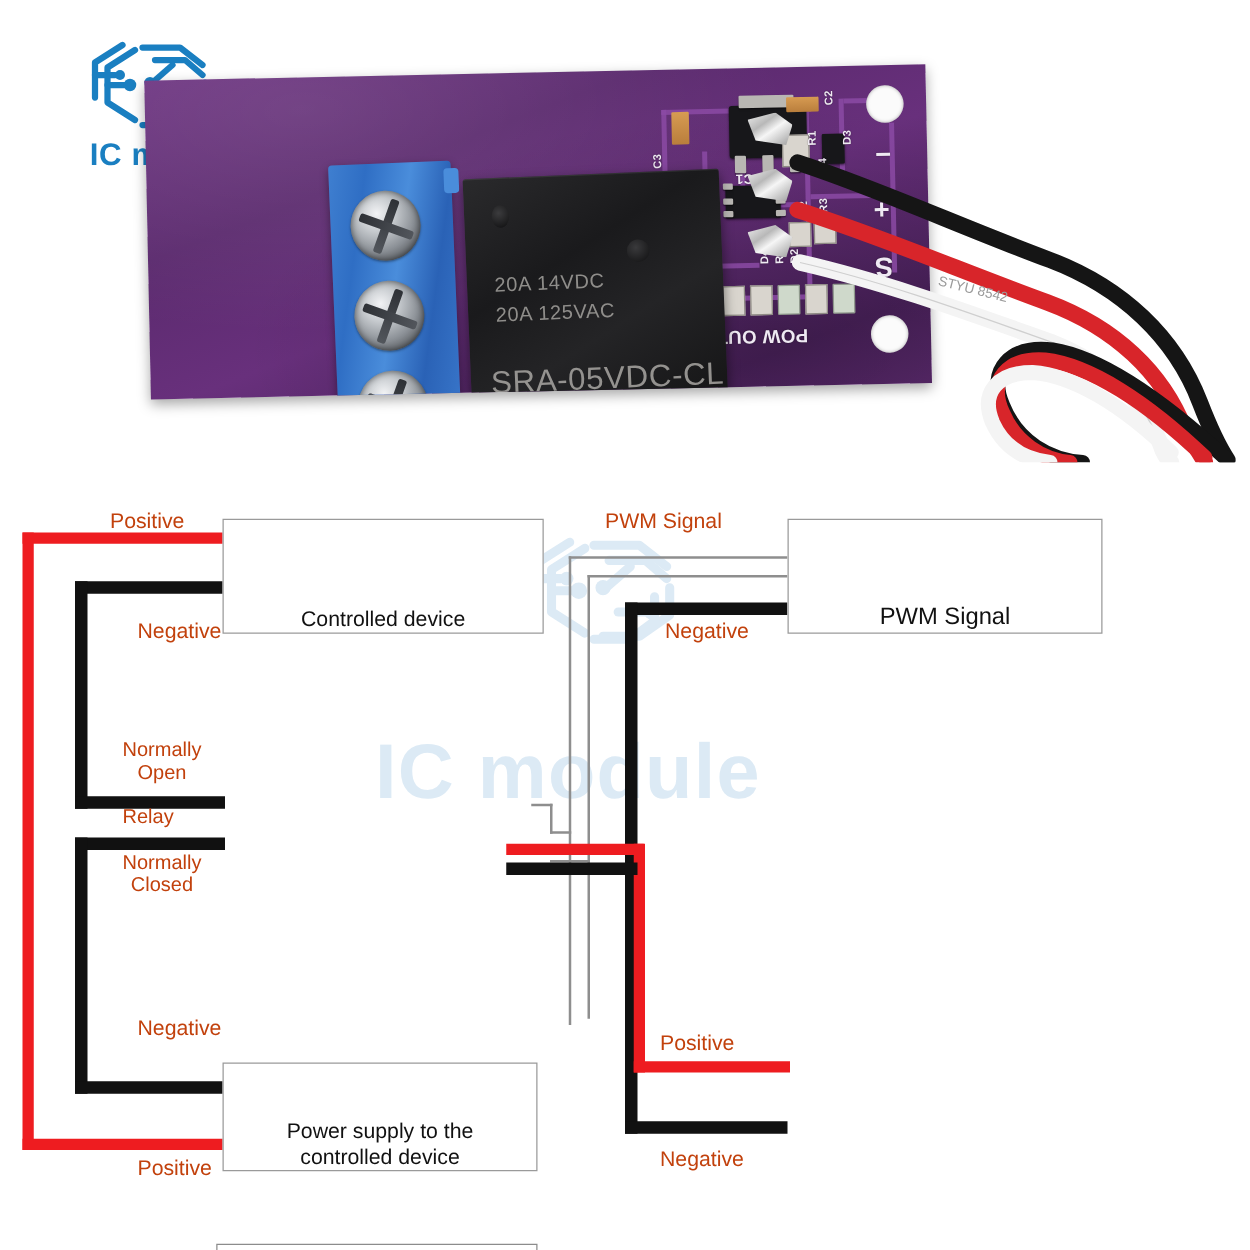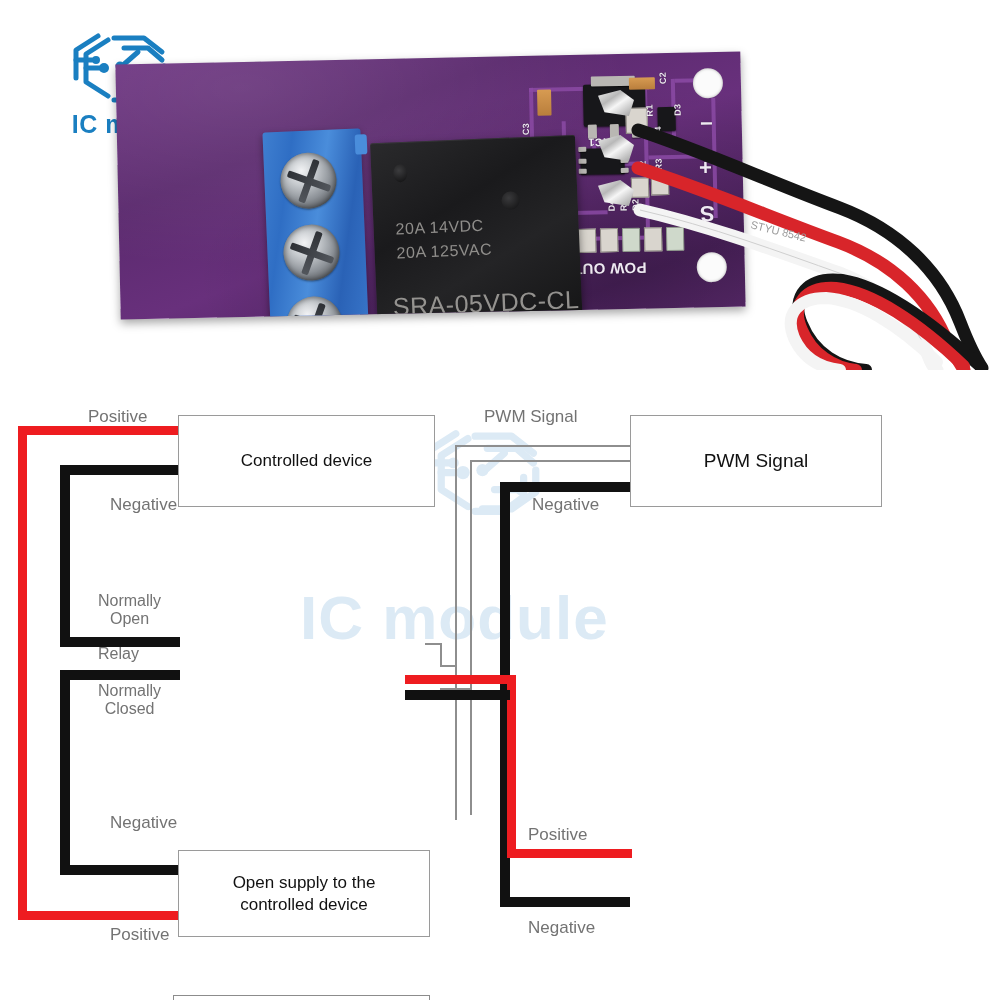--- a/index.html
+++ b/index.html
@@ -115,25 +115,25 @@
   .wire{position:absolute;z-index:7;}
 
   
   .schem{position:absolute;left:0;top:370px;width:1000px;height:630px;background:#fff;overflow:hidden;}
 
   .wm{position:absolute;color:#dceaf5;font-weight:bold;pointer-events:none;user-select:none;}
   .wm-text{font-size:62px;letter-spacing:1px;}
 
   .box{
     position:absolute;background:#fff;border:1.5px solid #9a9a9a;
-    display:flex;align-items:center;justify-content:center;text-align:center;
+    display:flex;align-items:flex-end;justify-content:center;text-align:center;
     color:#111;font-size:17px;line-height:1.25;z-index:8;
     font-family:"Liberation Sans", sans-serif;
   }
-  .lbl{position:absolute;color:#737373;font-size:17px;line-height:1.12;z-index:12;white-space:pre;}
+  .lbl{position:absolute;color:#c2410c;font-size:17px;line-height:1.12;z-index:12;white-space:pre;}
   .lbl.c{text-align:center;}
   .title-red{position:absolute;color:#ee1c20;font-size:17px;font-weight:bold;z-index:12;white-space:nowrap;}
 
   .w{position:absolute;z-index:6;}
   .w.red{background:#ee1c20;}
   .w.blk{background:#111;}
   .w.gry{background:#8e8e8e;}
 
   
   .rm{position:absolute;left:173px;top:625px;width:255px;height:100px;border:1.2px solid #8c8c8c;background:#fff;z-index:7;}
@@ -330,21 +330,21 @@
 
     <div class="box" style="left:178px;top:45px;width:255px;height:90px;">
       <span>Controlled device</span>
     </div>
 
     <div class="box" style="left:630px;top:45px;width:250px;height:90px;">
       <span style="font-size:19px;">PWM Signal</span>
     </div>
 
     <div class="box" style="left:178px;top:480px;width:250px;height:85px;white-space:pre-line;">
-      <span>Open supply to the
+      <span>Power supply to the
 controlled device</span>
     </div>
 
 
     <div class="rm">
       
       
       
       
       

